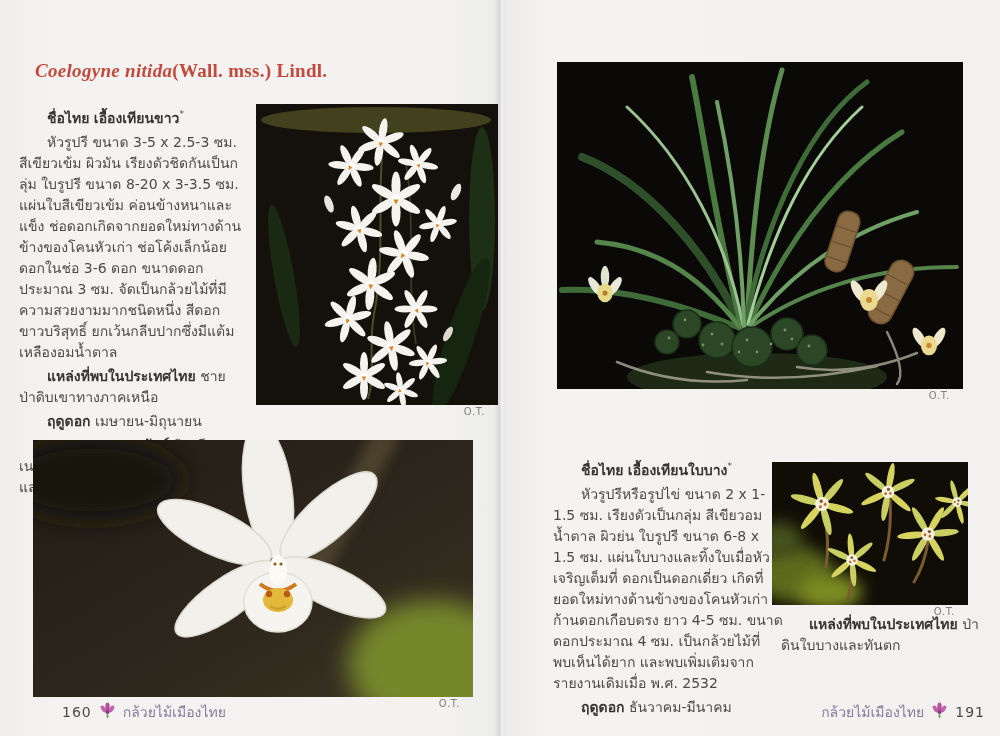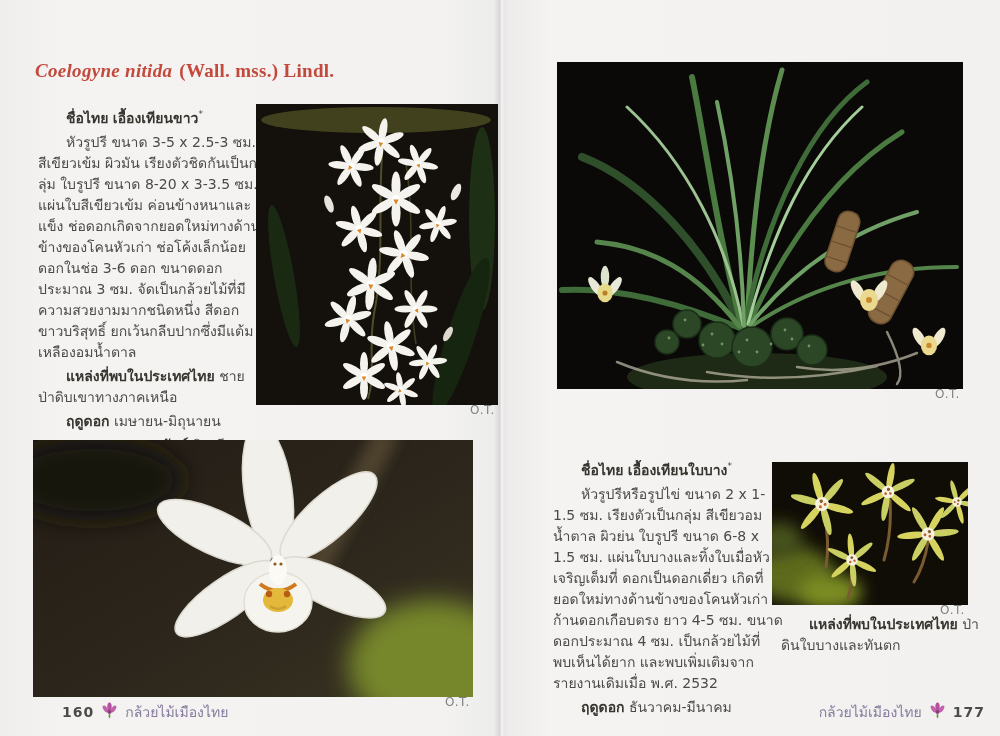--- a/index.html
+++ b/index.html
@@ -11,38 +11,38 @@
   .spread{position:absolute;inset:0;background:linear-gradient(180deg,#f5f4f2 0%,#f1f0ee 60%,#ecebe9 100%);}
   .page{position:absolute;top:0;height:736px;width:500px;}
   .page.left{left:0;background:linear-gradient(90deg,#efeeec 0%,#f4f3f1 12%,#f3f2f0 88%,#ececea 100%);}
   .page.right{left:500px;background:linear-gradient(90deg,#eceaea 0%,#f4f3f1 10%,#f2f1ef 100%);}
   .gutter{position:absolute;left:494px;top:0;width:12px;height:736px;
     background:linear-gradient(90deg,rgba(0,0,0,0) 0%,rgba(0,0,0,0.08) 40%,rgba(120,115,110,0.18) 50%,rgba(255,255,255,0.35) 62%,rgba(0,0,0,0.03) 100%);}
 
   .sci-title{position:absolute;font-family:"Liberation Serif","DejaVu Serif",serif;
     font-size:19px;font-weight:600;color:#c2493c;letter-spacing:0.3px;white-space:nowrap;}
   .sci-title .sci{font-style:italic;}
-  .sci-title .auth{font-style:normal;margin-left:7px;}
+  .sci-title .auth{font-style:normal;}
 
   .thai{font-size:14px;line-height:21px;color:#4b4a47;overflow-wrap:break-word;}
   .thai p{margin:0 0 3px 0;}
   .thai .ind{text-indent:28px;}
   .thai .b{font-weight:bold;color:#36352f;}
   sup.fn{font-size:9px;}
 
-  .col-left{position:absolute;left:38px;top:104px;width:226px;}
+  .col-left{position:absolute;left:19px;top:104px;width:226px;}
   .col-right{position:absolute;left:545px;top:456px;width:232px;}
   .col-right-sub{position:absolute;left:781px;top:614px;width:208px;}
 
   .photo{position:absolute;background:#131009;}
   .photo svg{display:block;}
-  .credit{position:absolute;right:3px;bottom:-12px;font-size:12px;color:#80807e;letter-spacing:0.6px;}
+  .credit{position:absolute;right:13px;bottom:-12px;font-size:10px;color:#80807e;letter-spacing:0.6px;}
 
   .footer{position:absolute;top:701px;display:flex;align-items:center;gap:8px;font-size:14px;}
-  .footer .pagenum{font-weight:bold;color:#4c4b49;letter-spacing:1px;}
+  .footer .pagenum{font-weight:normal;color:#4c4b49;letter-spacing:1px;}
   .footer .ftext{color:#867a9d;}
   .footer.fl{left:62px;}
 </style>
 </head>
 <body>
 
 <div class="spread">
 
   <div class="page left">
 
@@ -313,18 +313,18 @@
       <span class="ftext">กล้วยไม้เมืองไทย</span>
       <span>
         <svg width="15" height="17" viewBox="0 0 15 17">
           <ellipse cx="7.5" cy="5" rx="2.2" ry="4.5" fill="#b5509c"></ellipse>
           <ellipse cx="3.5" cy="7" rx="2" ry="4" transform="rotate(-35 3.5 7)" fill="#c262ae"></ellipse>
           <ellipse cx="11.5" cy="7" rx="2" ry="4" transform="rotate(35 11.5 7)" fill="#c262ae"></ellipse>
           <circle cx="7.5" cy="10" r="2" fill="#8a3f79"></circle>
           <path d="M7.5,11 q-2,3 0,5.5 q2,-2.5 0,-5.5" fill="#6f9a46"></path>
         </svg>
       </span>
-      <span class="pagenum">177</span>
+      <span class="pagenum">191</span>
     </div>
   </div>
 
   <div class="gutter"></div>
 </div>
 
 </body></html>

